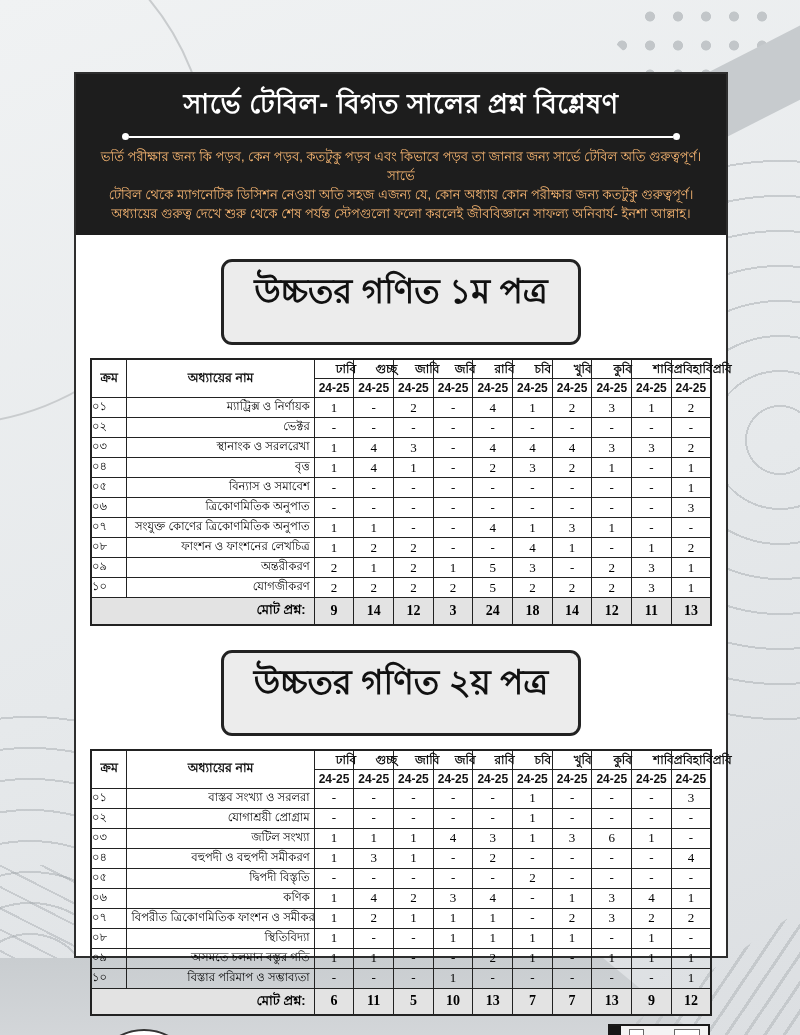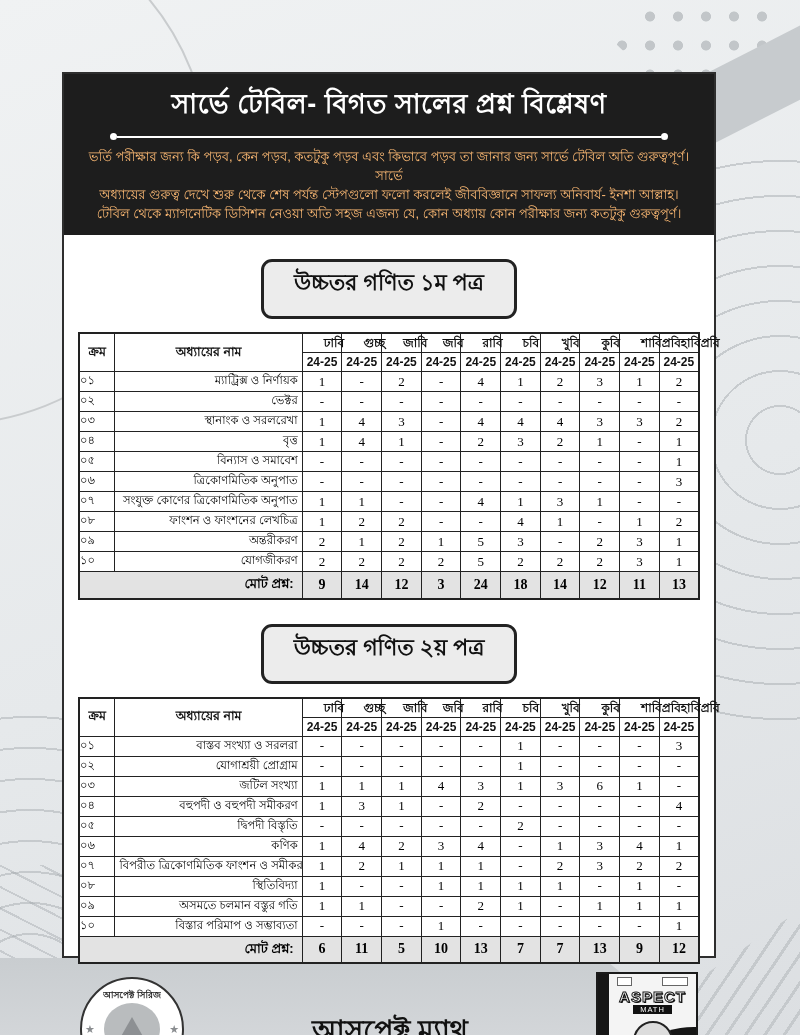--- a/index.html
+++ b/index.html
@@ -20,32 +20,32 @@
   .arcs-bl{left:-260px;bottom:-250px;width:580px;height:580px;border-radius:50%;
         background:repeating-radial-gradient(circle at 50% 50%,transparent 0 29px,rgba(168,173,177,.5) 29px 31px);}
   .mesh-bl{left:0;bottom:0;width:280px;height:170px;
         background:repeating-linear-gradient(27deg,transparent 0 17px,rgba(158,163,168,.4) 17px 19px);}
   .graytri{left:0;bottom:0;width:718px;height:77px;background:linear-gradient(#c9cdd0,#d3d6d9);
         clip-path:polygon(0 0,84% 0,97% 100%,0 100%);}
   .stripes-br{right:0;bottom:0;width:200px;height:125px;
         background:repeating-linear-gradient(124deg,transparent 0 13px,#c5c9cc 13px 16px);
         clip-path:polygon(100% 0,100% 100%,8% 100%);}
   
-  .card{position:absolute;z-index:1;left:62px;top:72px;width:654px;height:886px;
+  .card{position:absolute;z-index:1;left:74px;top:72px;width:654px;height:886px;
         background:#fff;border:2px solid #2e2e2e;display:flex;flex-direction:column;}
   
   .header-band{background:#1d1d1d;color:#fff;padding:9px 14px 12px;}
   .header-title{font-size:27px;font-weight:bold;text-align:center;letter-spacing:.5px;}
   .divider{width:558px;margin:5px auto 7px;display:flex;align-items:center;}
   .divider .line{flex:1;height:2px;background:#fff;}
   .divider .dot{width:7px;height:7px;border-radius:50%;background:#fff;}
   .header-desc{font-size:13px;line-height:19px;text-align:center;color:#fdba74;}
   
-  .pill{width:fit-content;margin:24px auto 13px;padding:3px 30px 14px;border:3px solid #222;
-        border-radius:11px;background:#ececec;font-size:22px;font-weight:bold;color:#111;}
+  .pill{width:fit-content;margin:24px auto 13px;padding:3px 30px 20px;border:3px solid #222;
+        border-radius:11px;background:#ececec;font-size:34px;font-weight:bold;color:#111;}
   .pill2{}
   
   table.survey{width:622px;margin:0 auto;border-collapse:collapse;table-layout:fixed;border:2px solid #222;}
   .survey th,.survey td{border:1px solid #222;padding:0;}
   .survey th{font-size:12px;font-weight:bold;color:#111;}
   th.huni{height:18px;line-height:18px;text-align:center;padding-left:21px;}
   th.hsess{height:18px;line-height:18px;text-align:center;}
   th.hfix{font-size:12.5px;}
   td.ser{font-size:11.5px;text-align:left;height:19px;}
   td.chap{font-size:11.5px;text-align:right;padding:0 4px;white-space:nowrap;overflow:hidden;}
@@ -99,22 +99,22 @@
 
     <div class="header-band">
       <div class="header-title">সার্ভে টেবিল- বিগত সালের প্রশ্ন বিশ্লেষণ</div>
       <div class="divider">
         <span class="dot"></span>
         <span class="line"></span>
         <span class="dot"></span>
       </div>
       <div class="header-desc">
         <div>ভর্তি পরীক্ষার জন্য কি পড়ব, কেন পড়ব, কতটুকু পড়ব এবং কিভাবে পড়ব তা জানার জন্য সার্ভে টেবিল অতি গুরুত্বপূর্ণ। সার্ভে</div>
+        <div>টেবিল থেকে ম্যাগনেটিক ডিসিশন নেওয়া অতি সহজ এজন্য যে, কোন অধ্যায় কোন পরীক্ষার জন্য কতটুকু গুরুত্বপূর্ণ।</div>
         <div>অধ্যায়ের গুরুত্ব দেখে শুরু থেকে শেষ পর্যন্ত স্টেপগুলো ফলো করলেই জীববিজ্ঞানে সাফল্য অনিবার্য- ইনশা আল্লাহ।</div>
-        <div>টেবিল থেকে ম্যাগনেটিক ডিসিশন নেওয়া অতি সহজ এজন্য যে, কোন অধ্যায় কোন পরীক্ষার জন্য কতটুকু গুরুত্বপূর্ণ।</div>
       </div>
     </div>
 
     <div class="pill">উচ্চতর গণিত ১ম পত্র</div>
     <table class="survey">
         <colgroup>
           <col style="width: 5.8%;">
           <col style="width: 30.2%;">
           <col style="width: 6.4%;">
           <col style="width: 6.4%;">

